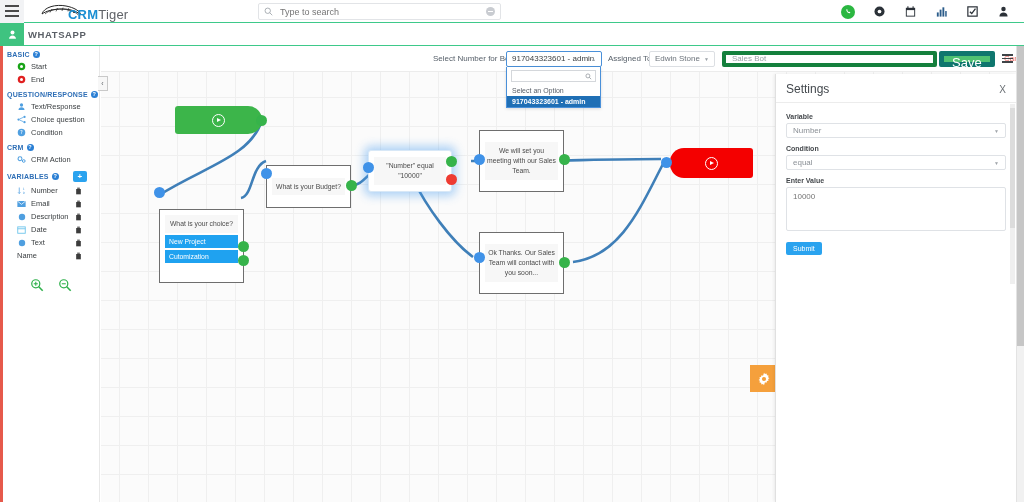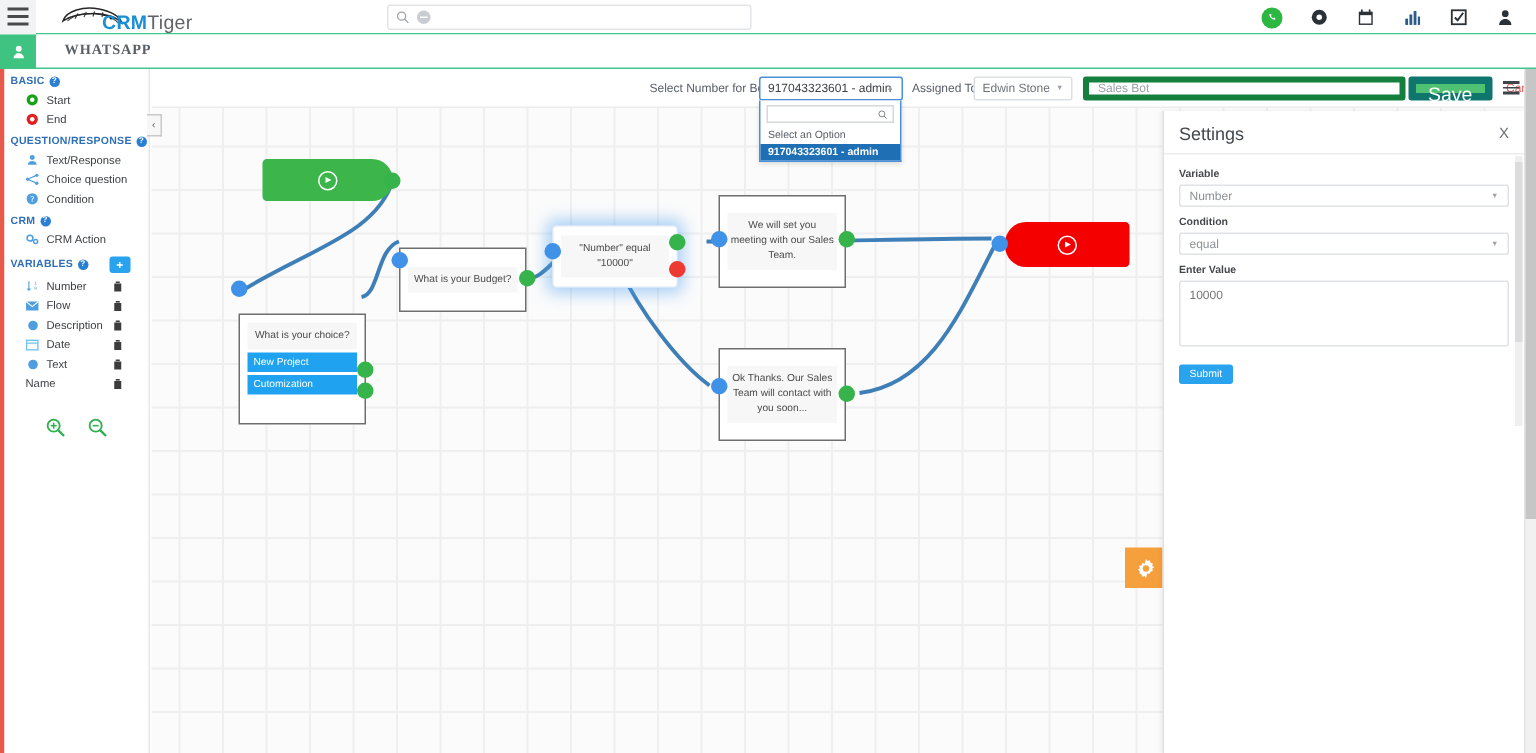--- a/index.html
+++ b/index.html
@@ -63,21 +63,21 @@
   
   .subbar {
     position: absolute; top: 23px; left: 0; width: 1024px; height: 23px;
     background: #fff; border-bottom: 1px solid #3ec98a; display: flex; align-items: center;
   }
   .avatarbox {
     width: 24px; height: 23px; background: #3fc380;
     display: flex; align-items: center; justify-content: center;
   }
   .subbar .label {
-    margin-left: 19px; font-size: 9.5px; color: #5a5f66; letter-spacing: .6px; font-weight: 600; font-family: Liberation Serif, serif;
+    margin-left: 4px; font-size: 9.5px; color: #5a5f66; letter-spacing: .6px; font-weight: 600;
   }
 
   
   .rail {
     position: absolute; top: 46px; left: 0; width: 3px; height: 456px; background: #e6594b;
   }
 
   
   .leftpanel {
     position: absolute; top: 46px; left: 3px; width: 97px; height: 456px;
@@ -273,20 +273,21 @@
     <div class="brand-text">
       <span class="c1">CRM</span><span class="c2">Tiger</span>
     </div>
   </div>
 
   <div class="searchwrap">
     <svg class="mag" viewBox="0 0 12 12">
       <circle cx="5" cy="5" r="3.6" fill="none" stroke="#9aa0a6" stroke-width="1.1"></circle>
       <line x1="7.6" y1="7.6" x2="11" y2="11" stroke="#9aa0a6" stroke-width="1.1"></line>
     </svg>
+    <input value="" placeholder="Type to search" style="">
     <div class="clr"></div>
   </div>
 
   <div class="topicons">
     <div class="wa-badge">
       <svg width="9" height="9" viewBox="0 0 12 12">
           <path d="M3 3.6c0-.5.4-.9.9-.7l.7.3.3 1-.5.6c.4.9 1.1 1.6 2 2l.6-.5 1 .3.3.7c.2.5-.2.9-.7.9C5.4 8.2 3 6 3 3.6z" fill="#fff"></path>
         </svg>
     </div>
     <svg class="ic" viewBox="0 0 14 14">
@@ -423,21 +424,21 @@
         <rect x="3" y="1" width="4" height="1.6" fill="#3c3c3c"></rect>
       </svg>
   </div>
   <div class="item">
     <span class="ii">
       <svg width="10" height="8" viewBox="0 0 12 10">
           <rect x="0.5" y="1" width="11" height="8" fill="#4f9fe0"></rect>
           <path d="M0.5 1 L6 5.5 L11.5 1" fill="none" stroke="#fff" stroke-width="1"></path>
         </svg>
     </span>
-    <span>Flow</span>
+    <span>Email</span>
     <svg class="trash" viewBox="0 0 10 12">
         <rect x="1.5" y="3" width="7" height="8" fill="#3c3c3c"></rect>
         <rect x="3" y="1" width="4" height="1.6" fill="#3c3c3c"></rect>
       </svg>
   </div>
   <div class="item">
     <span class="ii">
       <svg width="8" height="8" viewBox="0 0 10 10">
           <circle cx="5" cy="5" r="4" fill="#4f9fe0"></circle>
         </svg>

